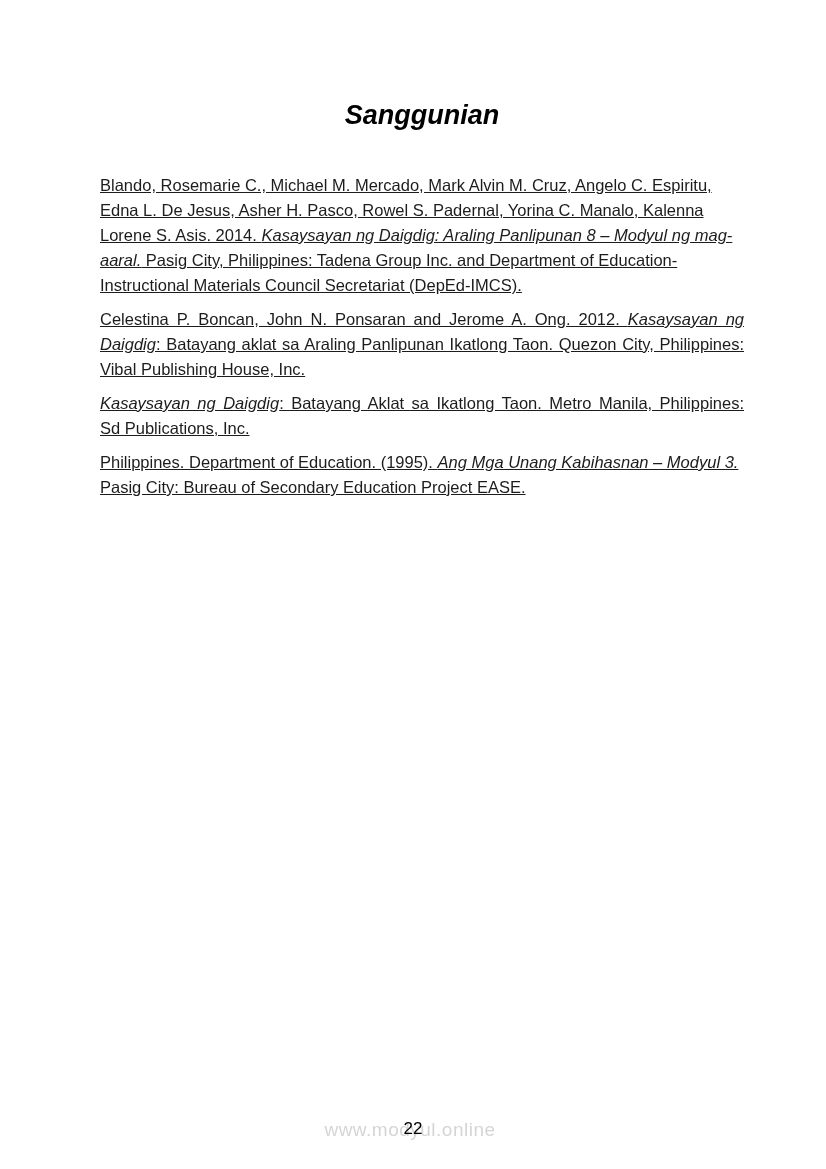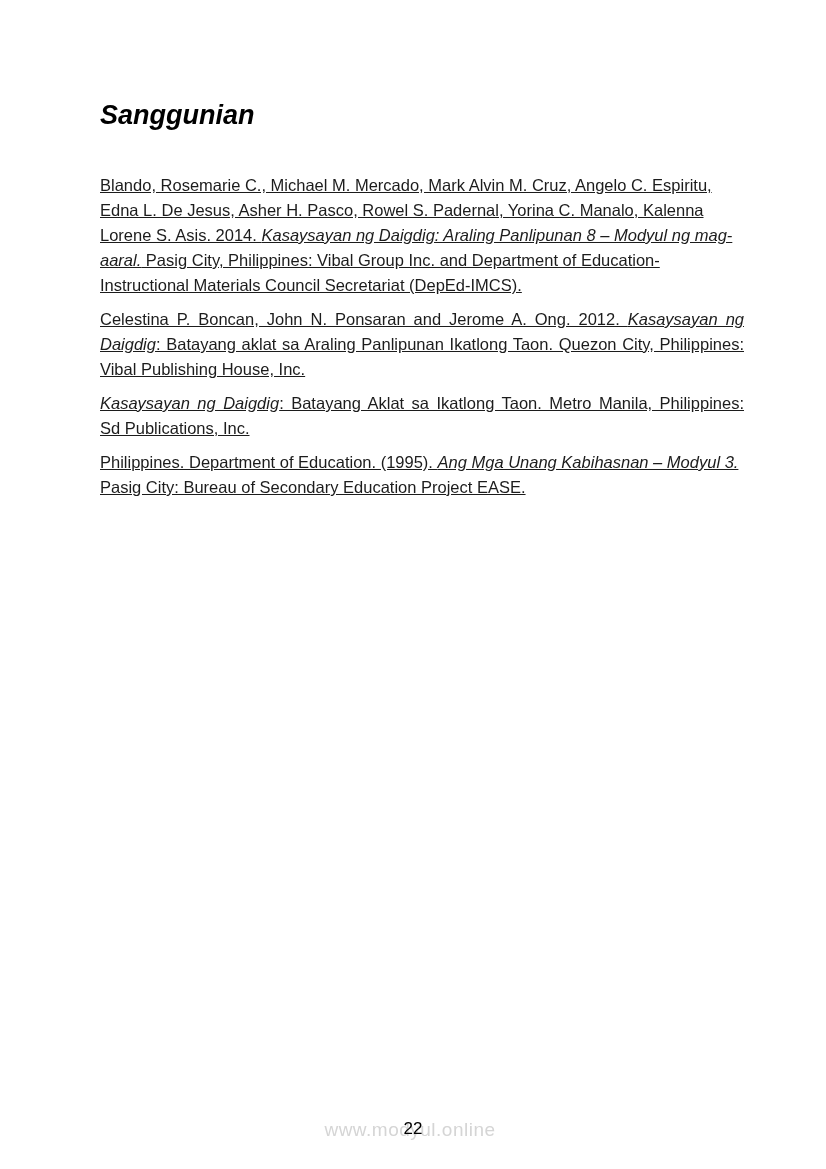--- a/index.html
+++ b/index.html
@@ -18,20 +18,21 @@
     top: 100px;
     width: 644px;
   }
   .title {
     font-size: 27px;
     font-weight: bold;
     font-style: italic;
     line-height: 30px;
     color: #000000;
     margin: 0 0 43px 0;
+    text-align: center;
   }
   .ref {
     font-size: 16.5px;
     line-height: 25px;
     color: #1c1c1c;
     margin: 0 0 9px 0;
     text-decoration: underline;
   }
   .ref .line { white-space: nowrap; }
   .ref .line.just {
@@ -66,21 +67,21 @@
 <body>
 
 <div class="page">
   <div class="doc">
     <h1 class="title">Sanggunian</h1>
     <div>
         <div class="ref">
           <div class="line"><span>Blando, Rosemarie C., Michael M. Mercado, Mark Alvin M. Cruz, Angelo C. Espiritu,</span></div>
           <div class="line"><span>Edna L. De Jesus, Asher H. Pasco, Rowel S. Padernal, Yorina C. Manalo, Kalenna</span></div>
           <div class="line"><span>Lorene S. Asis. 2014. </span><span class="it">Kasaysayan ng Daigdig: Araling Panlipunan 8 – Modyul ng mag-</span></div>
-          <div class="line"><span class="it">aaral.</span><span> Pasig City, Philippines: Vibal Group Inc. and Department of Education-</span></div>
+          <div class="line"><span class="it">aaral.</span><span> Pasig City, Philippines: Tadena Group Inc. and Department of Education-</span></div>
           <div class="line"><span>Instructional Materials Council Secretariat (DepEd-IMCS).</span></div>
         </div>
         <div class="ref">
           <div class="line just"><span>Celestina P. Boncan, John N. Ponsaran and Jerome A. Ong. 2012. </span><span class="it">Kasaysayan ng</span></div>
           <div class="line just"><span class="it">Daigdig</span><span>: Batayang aklat sa Araling Panlipunan Ikatlong Taon. Quezon City, Philippines:</span></div>
           <div class="line"><span>Vibal Publishing House, Inc.</span></div>
         </div>
         <div class="ref">
           <div class="line just"><span class="it">Kasaysayan ng Daigdig</span><span>: Batayang Aklat sa Ikatlong Taon. Metro Manila, Philippines:</span></div>
           <div class="line"><span>Sd Publications, Inc.</span></div>

